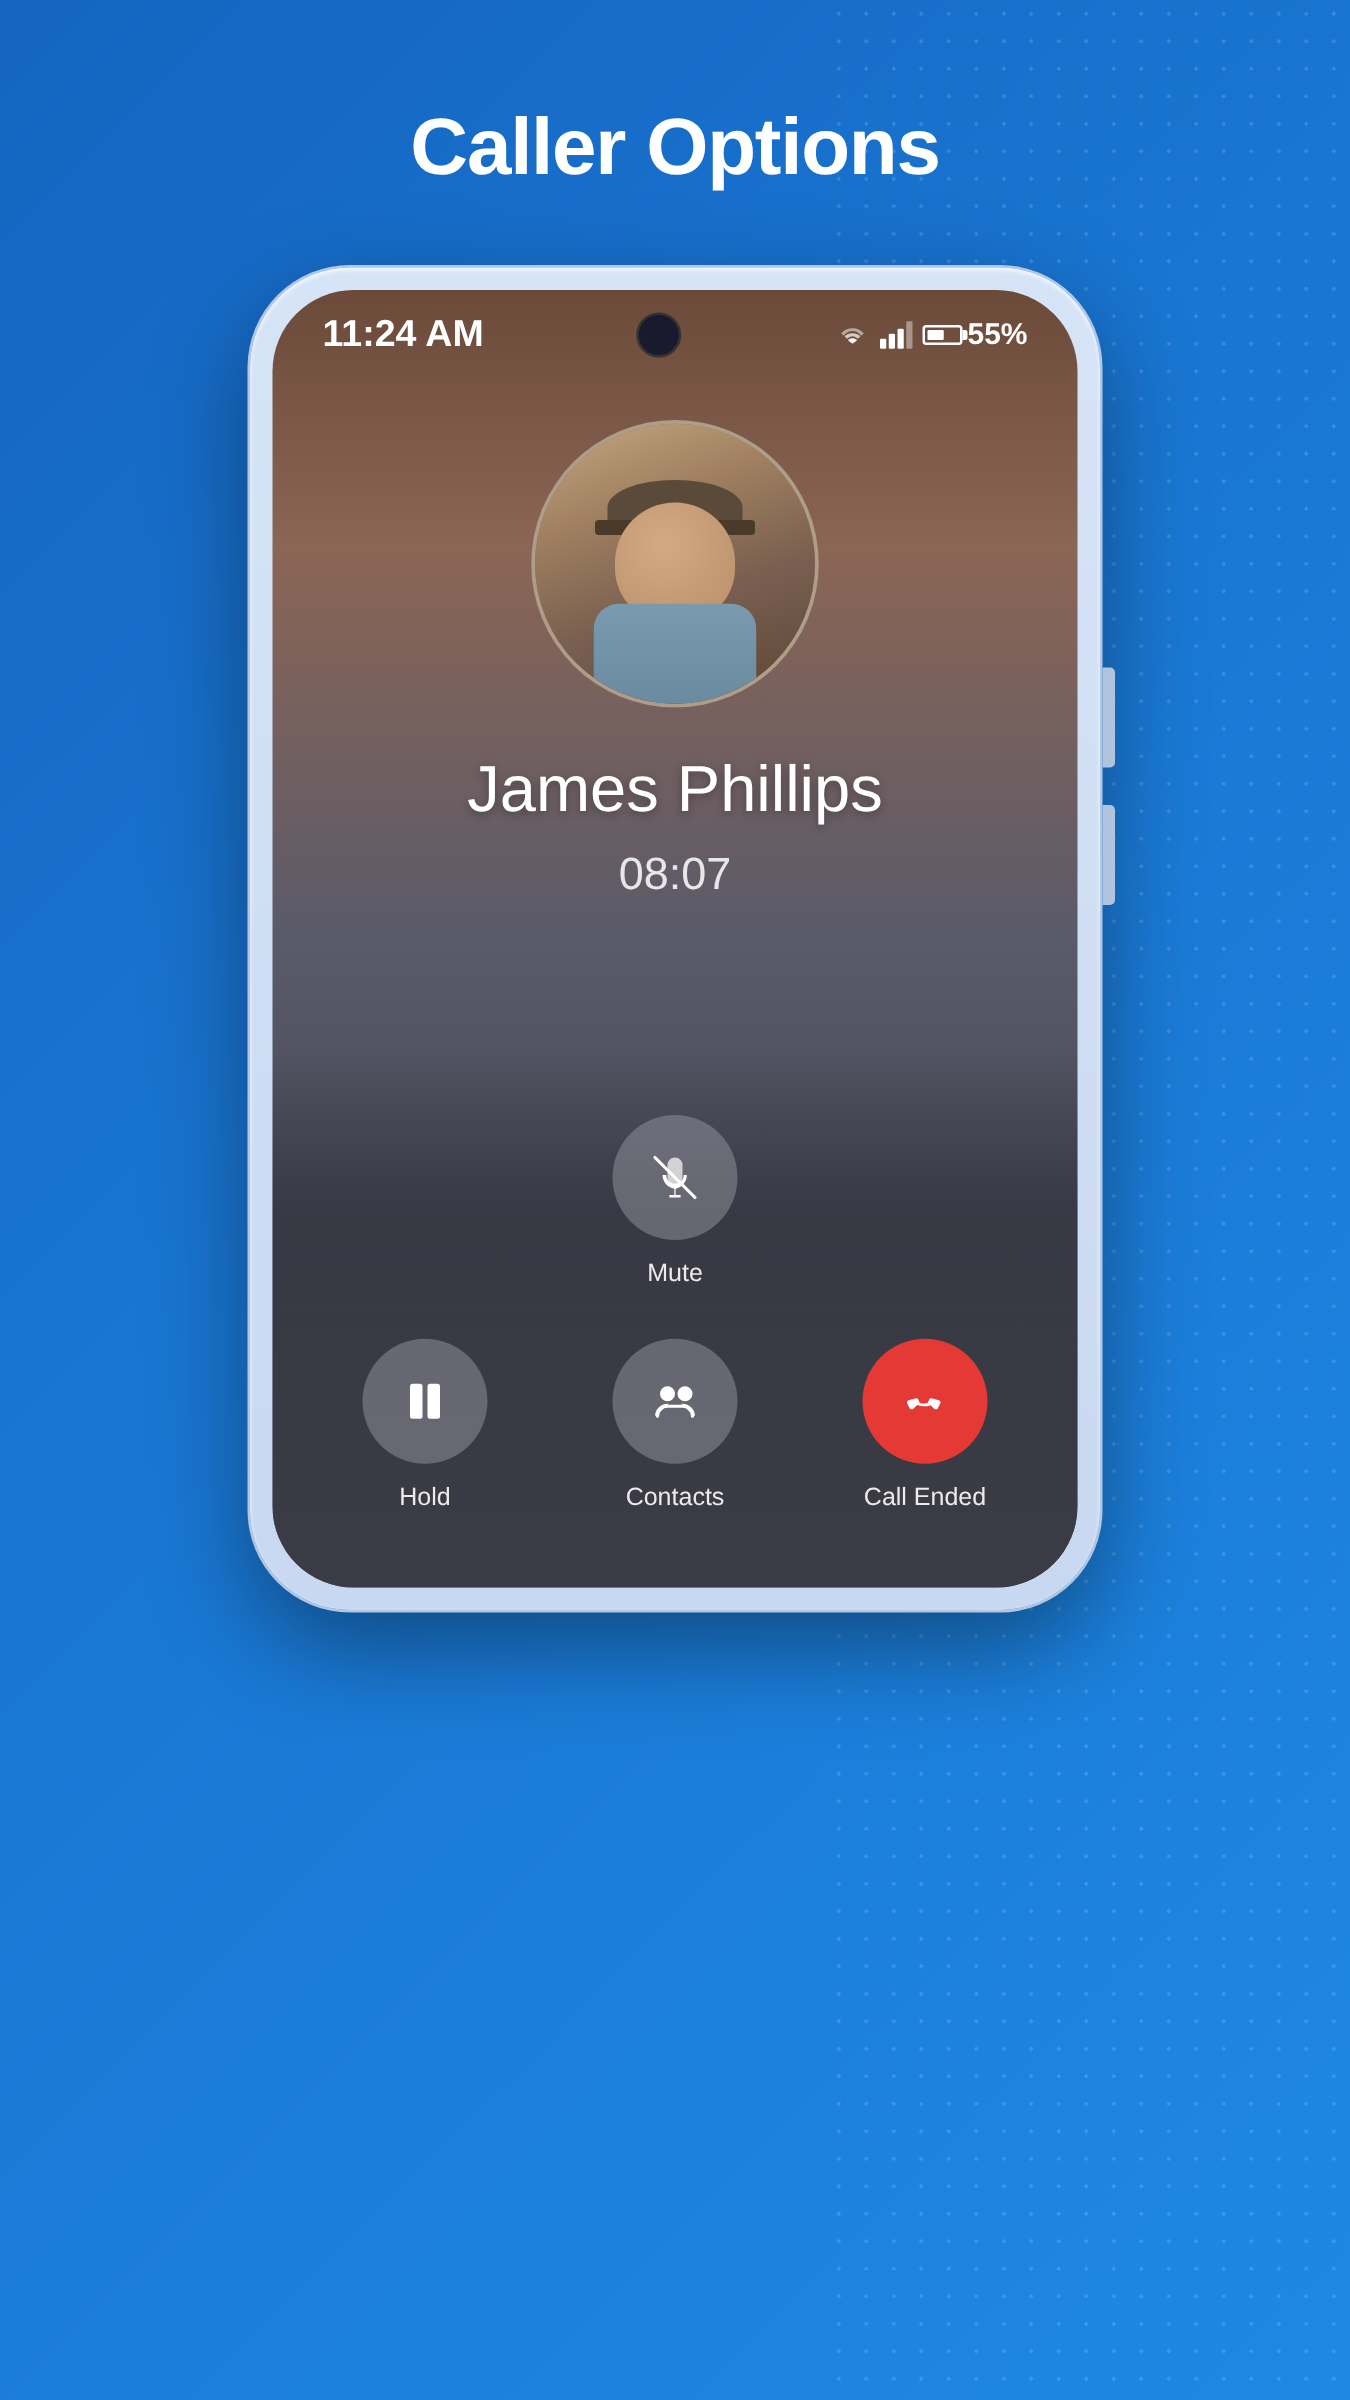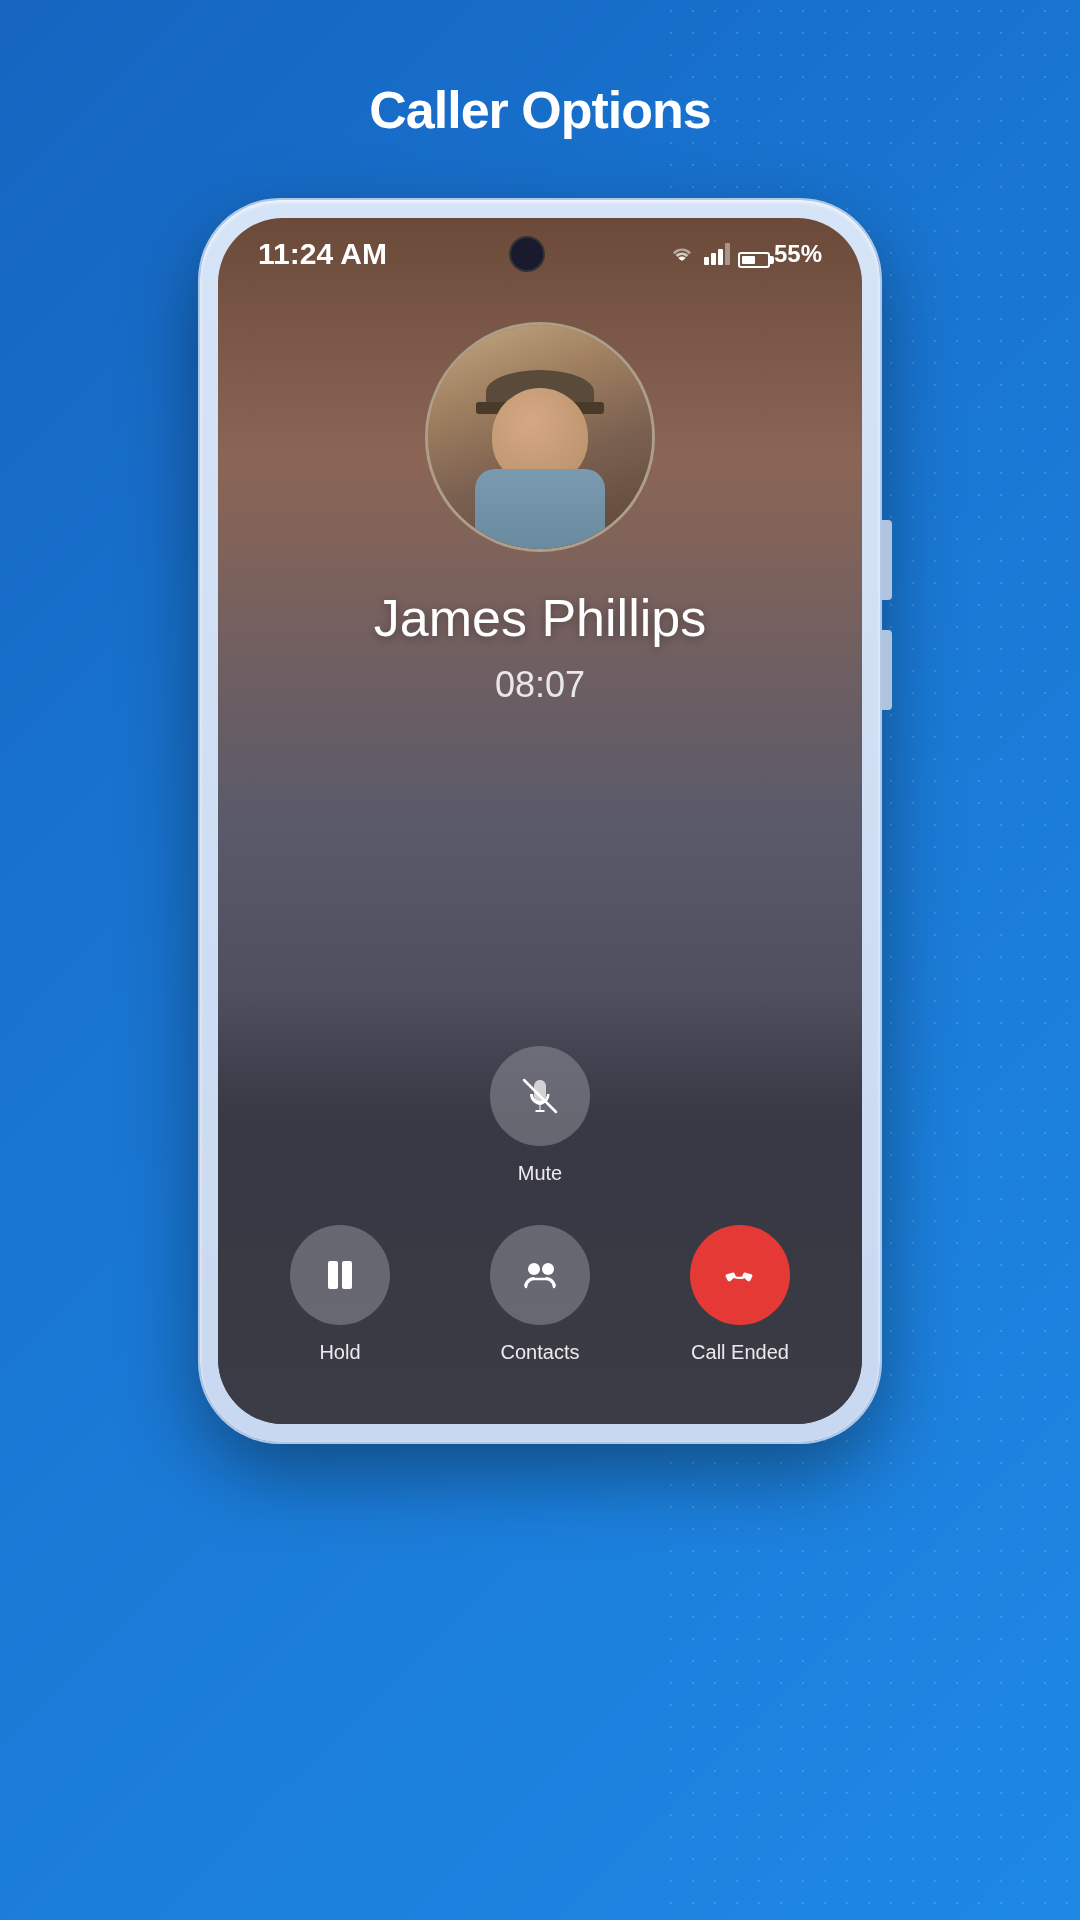--- a/index.html
+++ b/index.html
@@ -25,33 +25,33 @@
       top: 0; right: 0;
       width: 420px;
       height: 100%;
       background-image: radial-gradient(circle, rgba(255,255,255,0.15) 1.5px, transparent 1.5px);
       background-size: 22px 22px;
       pointer-events: none;
     }
 
     .page-title {
       color: white;
-      font-size: 52px;
+      font-size: 64px;
       font-weight: 900;
       text-align: center;
       margin-top: 80px;
       margin-bottom: 60px;
       z-index: 2;
       letter-spacing: -1px;
     }
 
     
     .phone-frame {
       width: 680px;
-      height: 1242px;
+      height: 1074px;
       background: linear-gradient(180deg, #d6e4f7 0%, #c8d8f0 100%);
       border-radius: 80px;
       padding: 18px;
       box-shadow:
         0 0 0 2px #b0c8e8,
         0 30px 80px rgba(0,0,0,0.4),
         inset 0 2px 4px rgba(255,255,255,0.8);
       position: relative;
       z-index: 2;
     }
@@ -118,21 +118,21 @@
     }
 
     .signal-bar {
       width: 5px;
       background: white;
       border-radius: 1px;
     }
 
     .battery-container {
       display: flex;
-      align-items: flex-end;
+      align-items: center;
       gap: 4px;
     }
 
     .battery-icon {
       width: 32px;
       height: 16px;
       border: 2px solid white;
       border-radius: 3px;
       position: relative;
       display: flex;

